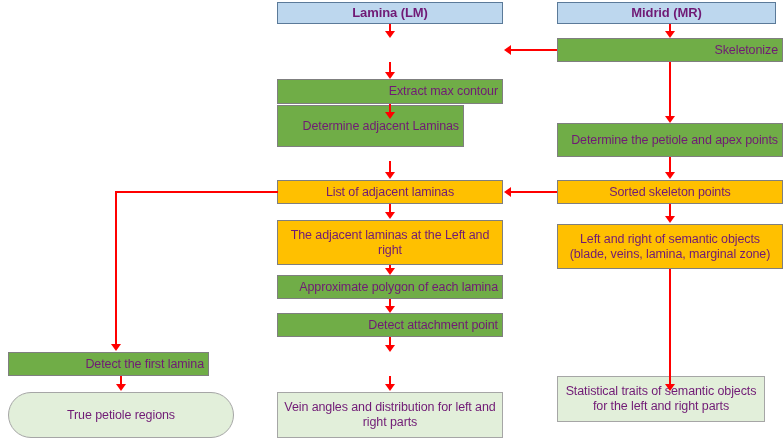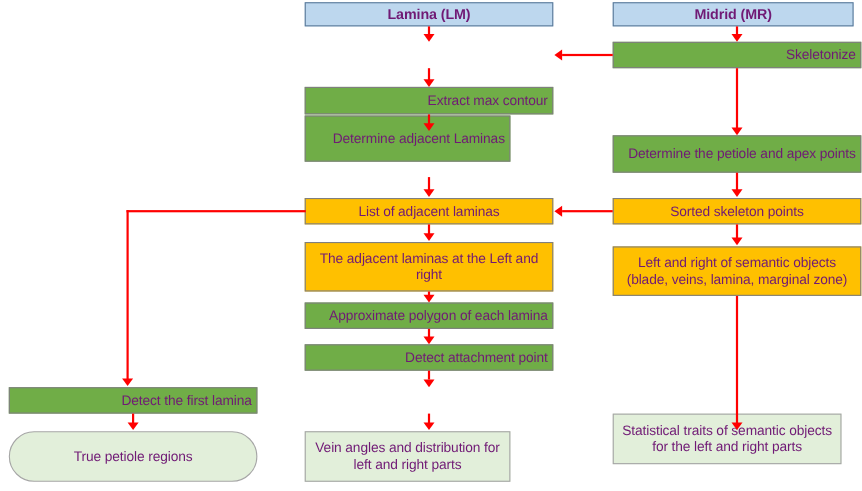--- a/index.html
+++ b/index.html
@@ -124,30 +124,30 @@
   </div>
 
   <div class="node green" style="left:277px; top:275px; width:226px; height:24px;">
     <span>Approximate polygon of each lamina</span>
   </div>
 
   <div class="node green" style="left:277px; top:313px; width:226px; height:24px;">
     <span>Detect attachment point</span>
   </div>
 
-  <div class="node green" style="left:8px; top:352px; width:226px; height:24px;">
+  <div class="node green" style="left:8px; top:352px; width:201px; height:24px;">
     <span>Detect the first lamina</span>
   </div>
 
 
   <div class="node pale" style="left:8px; top:392px; width:226px; height:46px;border-radius:23px;">
     <span>True petiole regions</span>
   </div>
 
-  <div class="node pale" style="left:277px; top:392px; width:187px; height:46px;">
+  <div class="node pale" style="left:277px; top:392px; width:226px; height:46px;">
     <span>Vein angles and distribution for left and right parts</span>
   </div>
 
   <div class="node pale" style="left:557px; top:376px; width:208px; height:46px;">
     <span>Statistical traits of semantic objects for the left and right parts</span>
   </div>
 
   <div class="vline" style="left:389px; top:24px; height:10px;"></div>
   <div class="arrowhead down" style="left:385px; top:31px;"></div>
 

